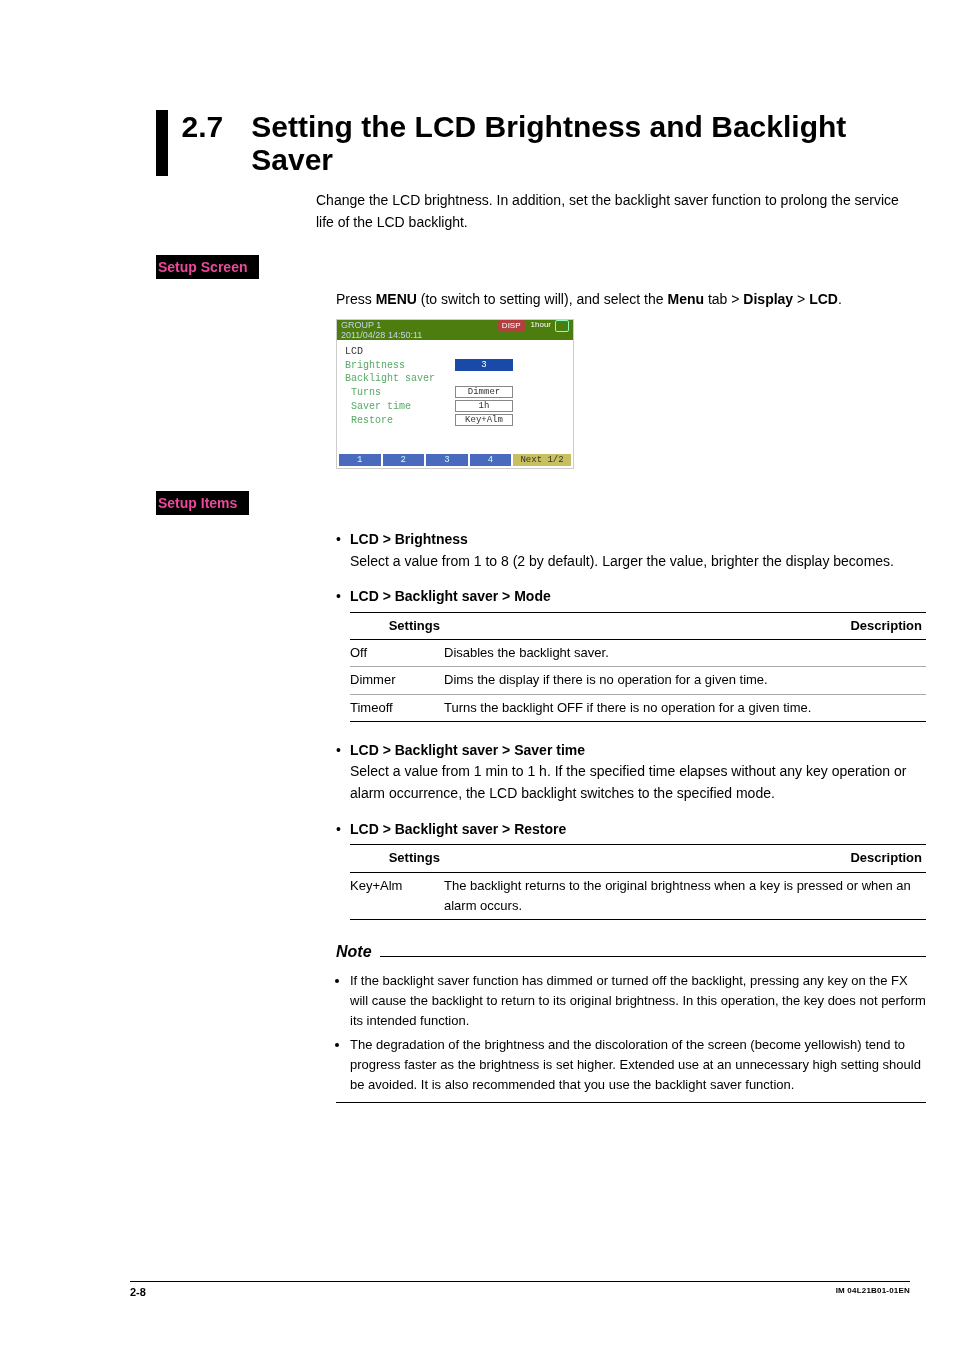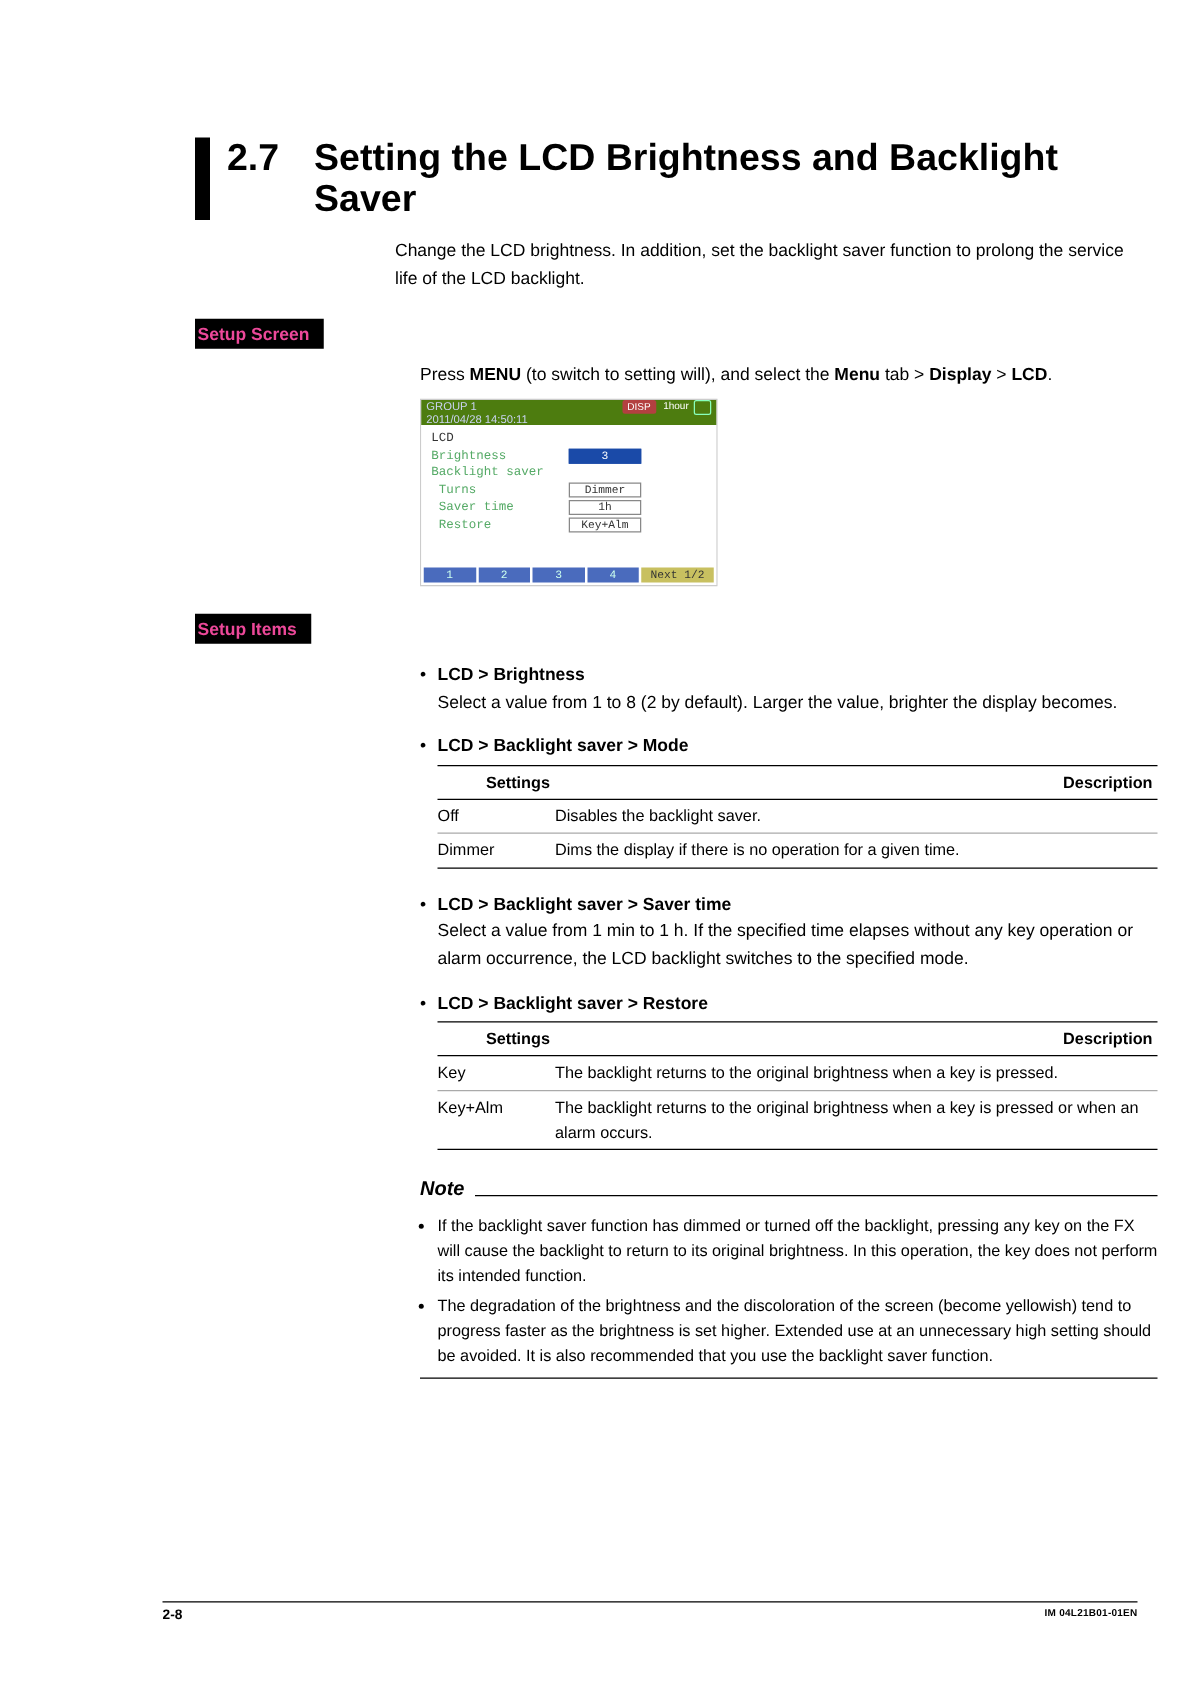--- a/index.html
+++ b/index.html
@@ -128,43 +128,43 @@
         <th>Description</th>
       </tr>
       <tr>
             <td>Off</td>
             <td>Disables the backlight saver.</td>
           </tr>
       <tr>
             <td>Dimmer</td>
             <td>Dims the display if there is no operation for a given time.</td>
           </tr>
+      <tr>
+            <td>Timeoff</td>
+            <td>Turns the backlight OFF if there is no operation for a given time.</td>
+          </tr>
     </tbody>
       </table>
 
     <div class="bullet-row" style="margin-top:18px;">
       <div class="bullet-dot">•</div>
       <div class="bullet-label">LCD &gt; Backlight saver &gt; Saver time</div>
     </div>
     <div class="bullet-desc">Select a value from 1 min to 1 h. If the specified time elapses without any key operation or alarm occurrence, the LCD backlight switches to the specified mode.</div>
 
     <div class="bullet-row">
       <div class="bullet-dot">•</div>
       <div class="bullet-label">LCD &gt; Backlight saver &gt; Restore</div>
     </div>
     <table class="tbl" style="margin-left:14px; width:calc(100% - 14px);">
       <tbody>
           <tr>
         <th class="col-s">Settings</th>
         <th>Description</th>
       </tr>
-      <tr>
-            <td>Key</td>
-            <td>The backlight returns to the original brightness when a key is pressed.</td>
-          </tr>
       <tr>
             <td>Key+Alm</td>
             <td>The backlight returns to the original brightness when a key is pressed or when an alarm occurs.</td>
           </tr>
     </tbody>
       </table>
 
     <div class="note-rule note-head">
       <span>Note</span>
       <span class="line"></span>

